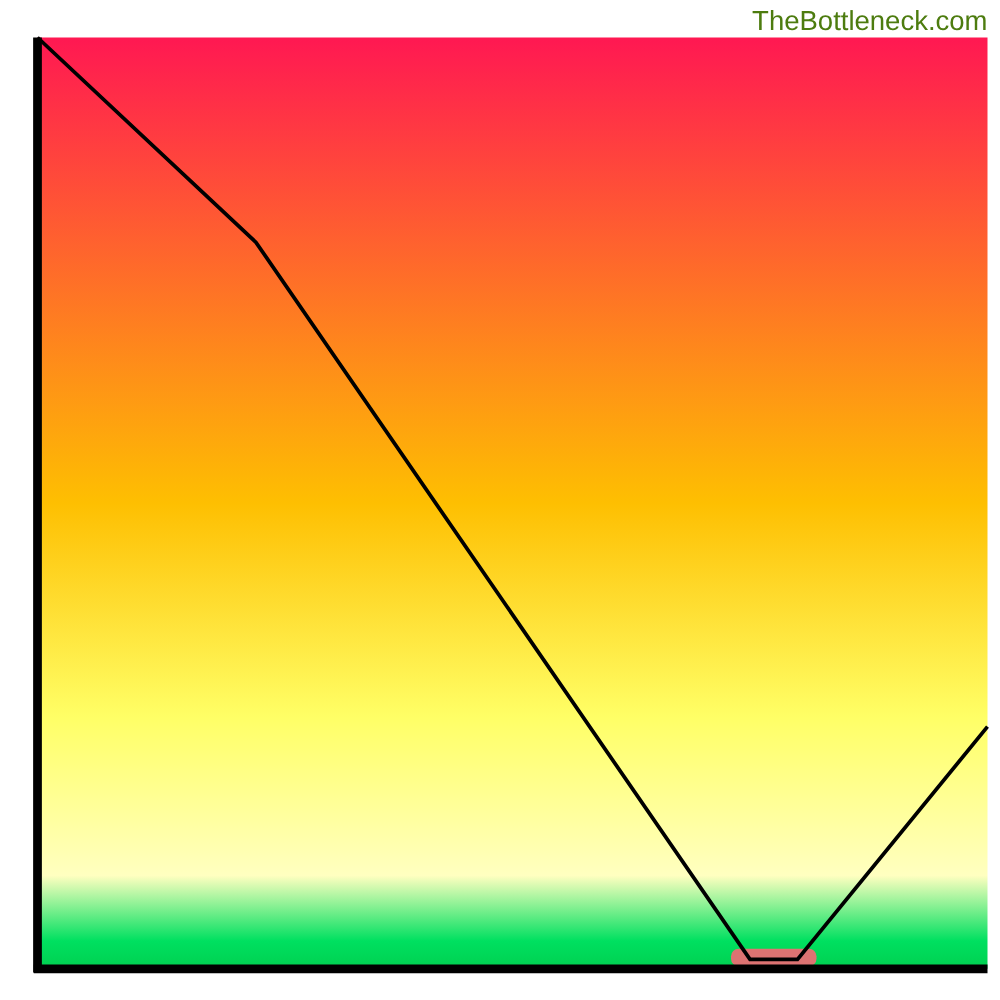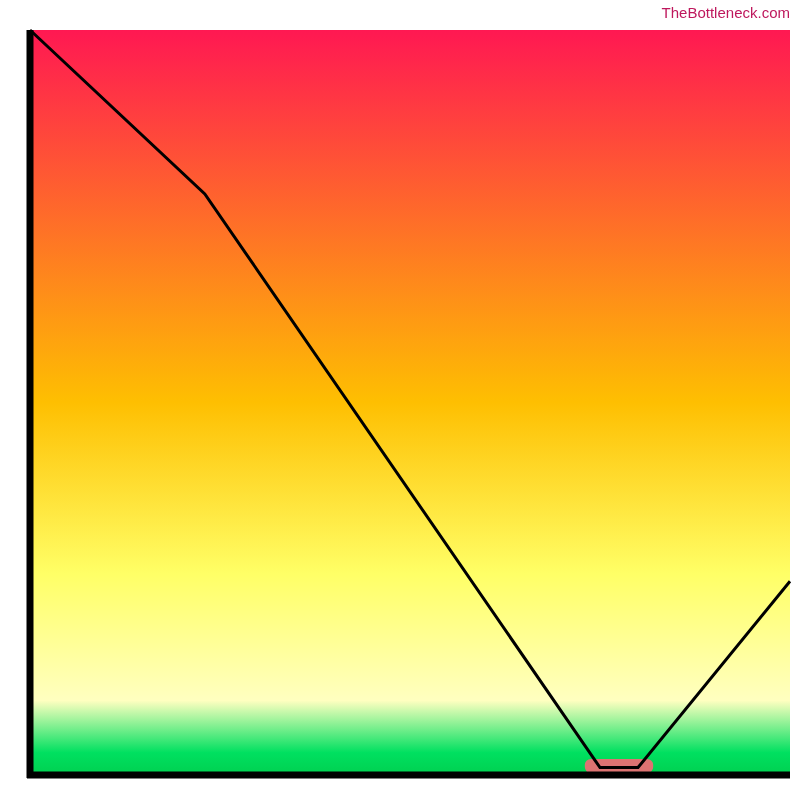--- a/index.html
+++ b/index.html
@@ -13,22 +13,22 @@
   .container {
     position: relative;
     width: 800px;
     height: 800px;
     background: #ffffff;
   }
   .watermark {
     position: absolute;
     top: 4px;
     right: 10px;
-    font-size: 15px;
-    color: #be185d;
+    font-size: 22px;
+    color: #4d7c0f;
     font-weight: 500;
     z-index: 10;
   }
   .chart-svg {
     position: absolute;
     top: 0;
     left: 0;
   }
 </style>
 </head>

